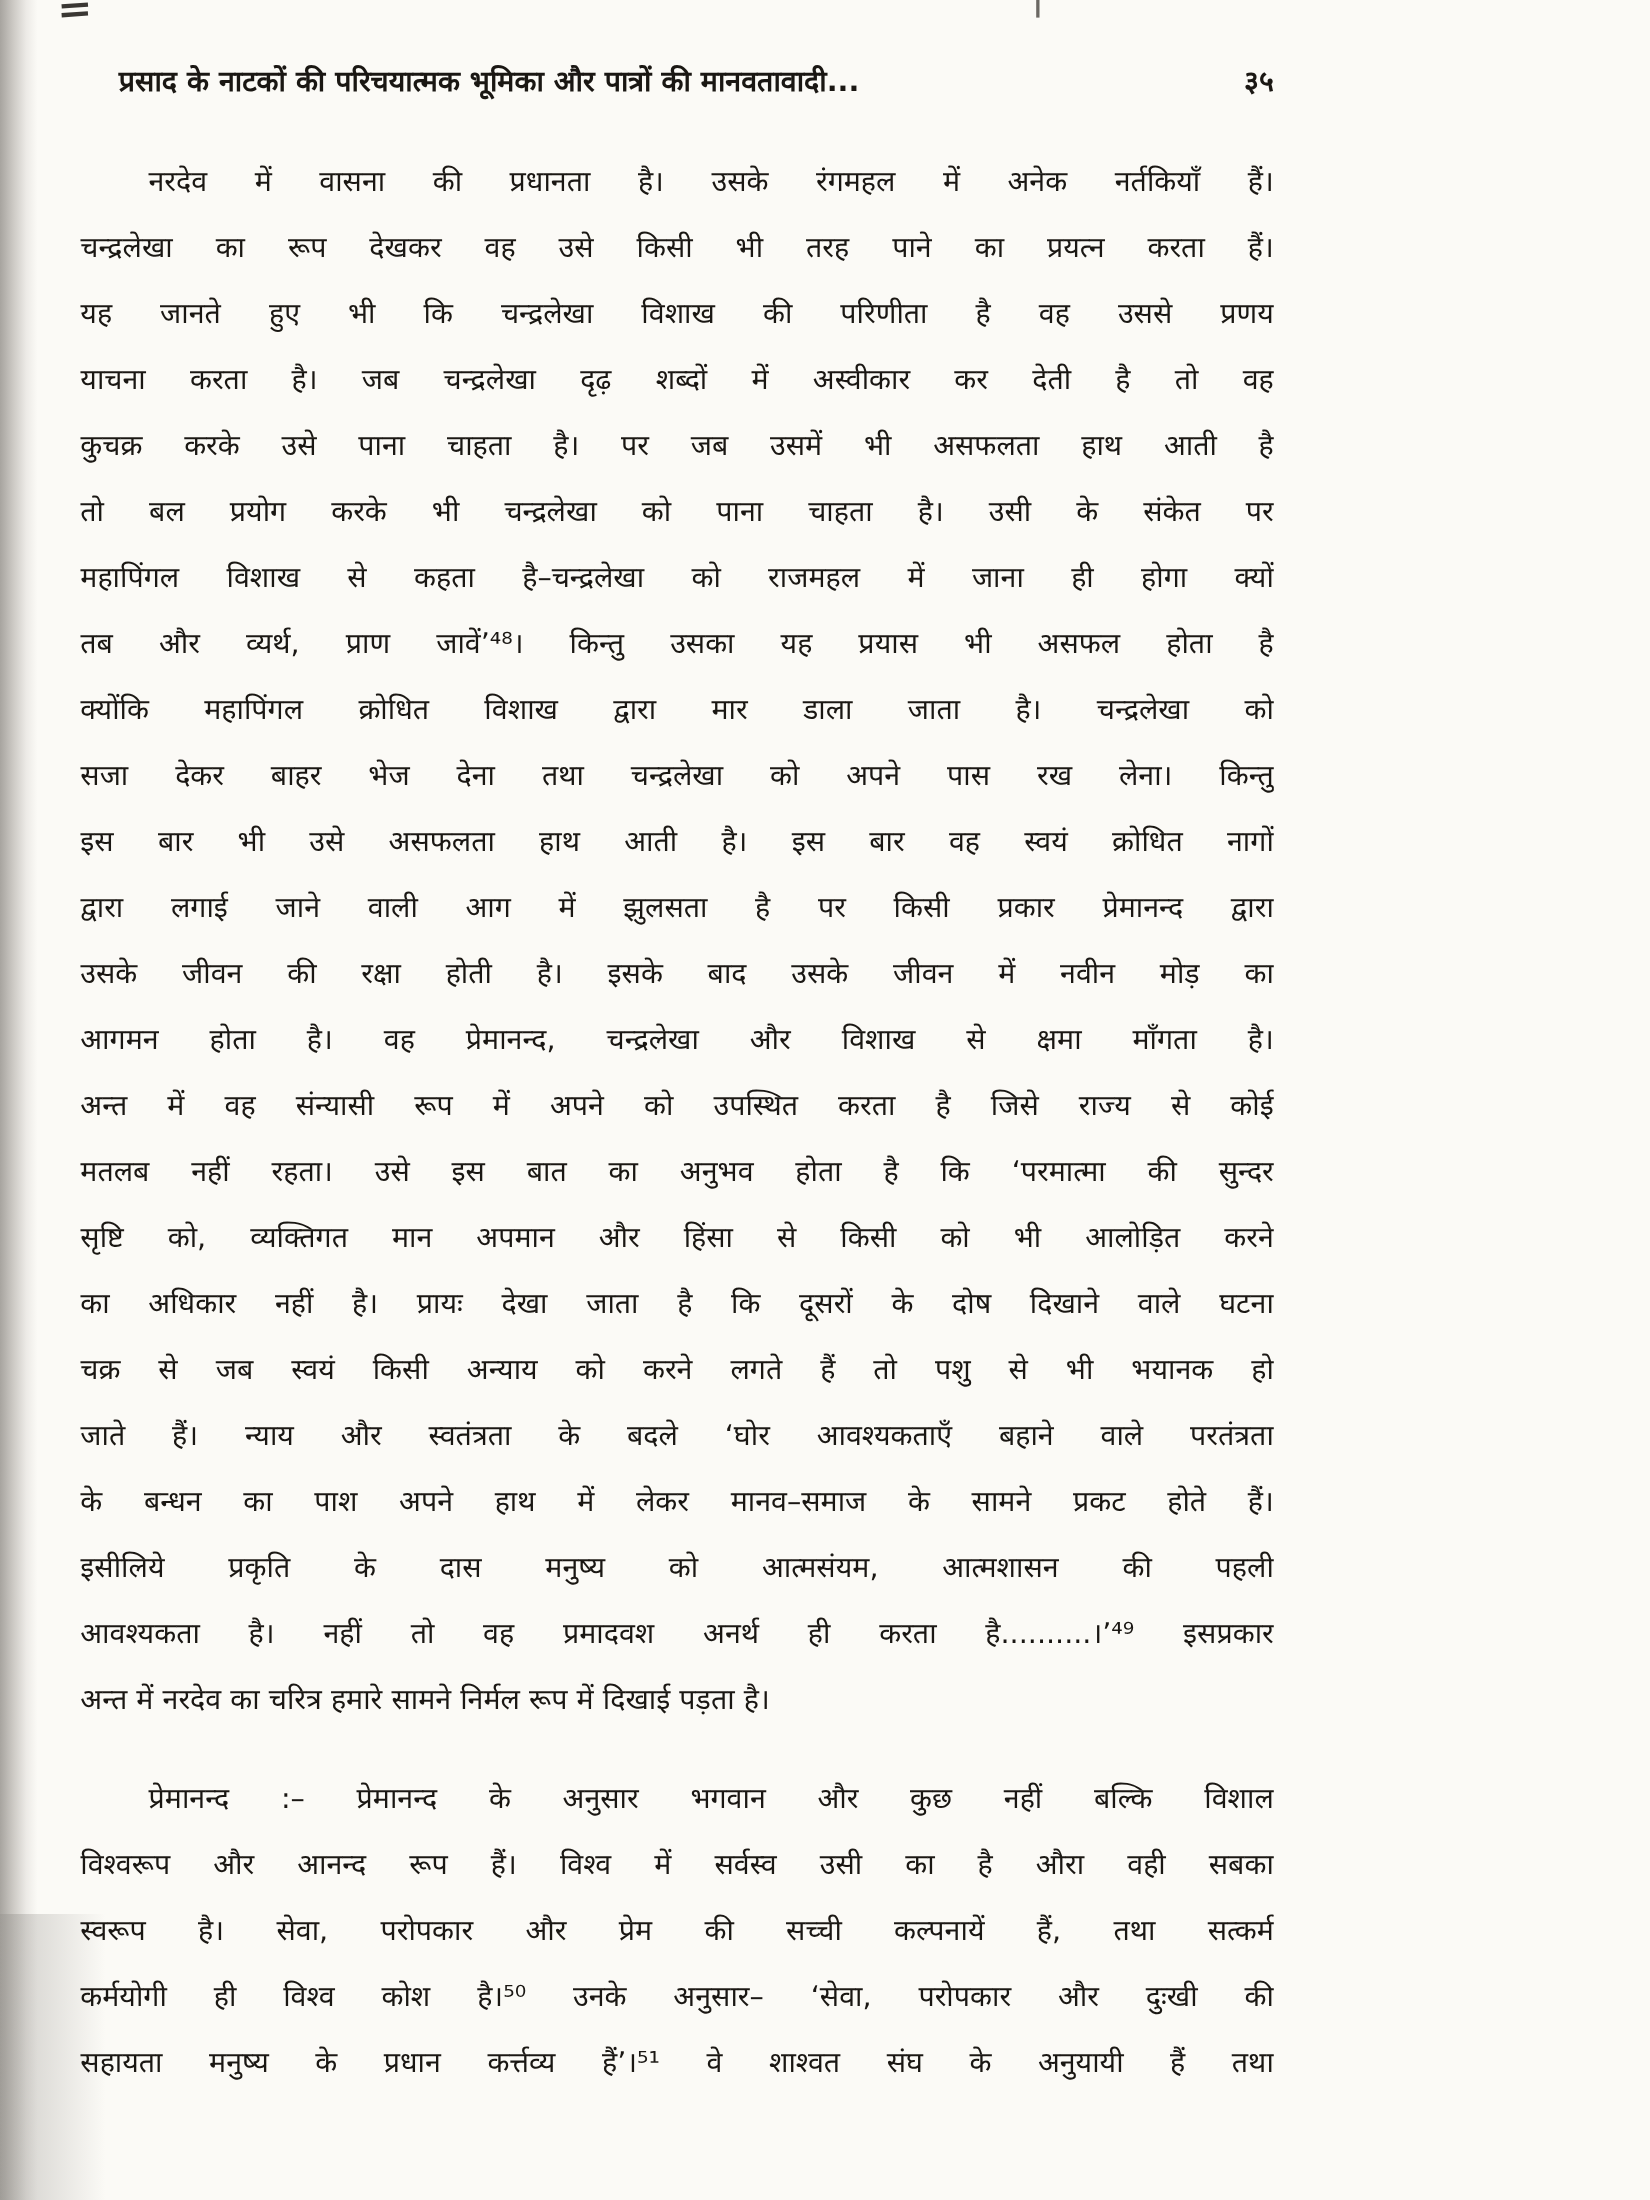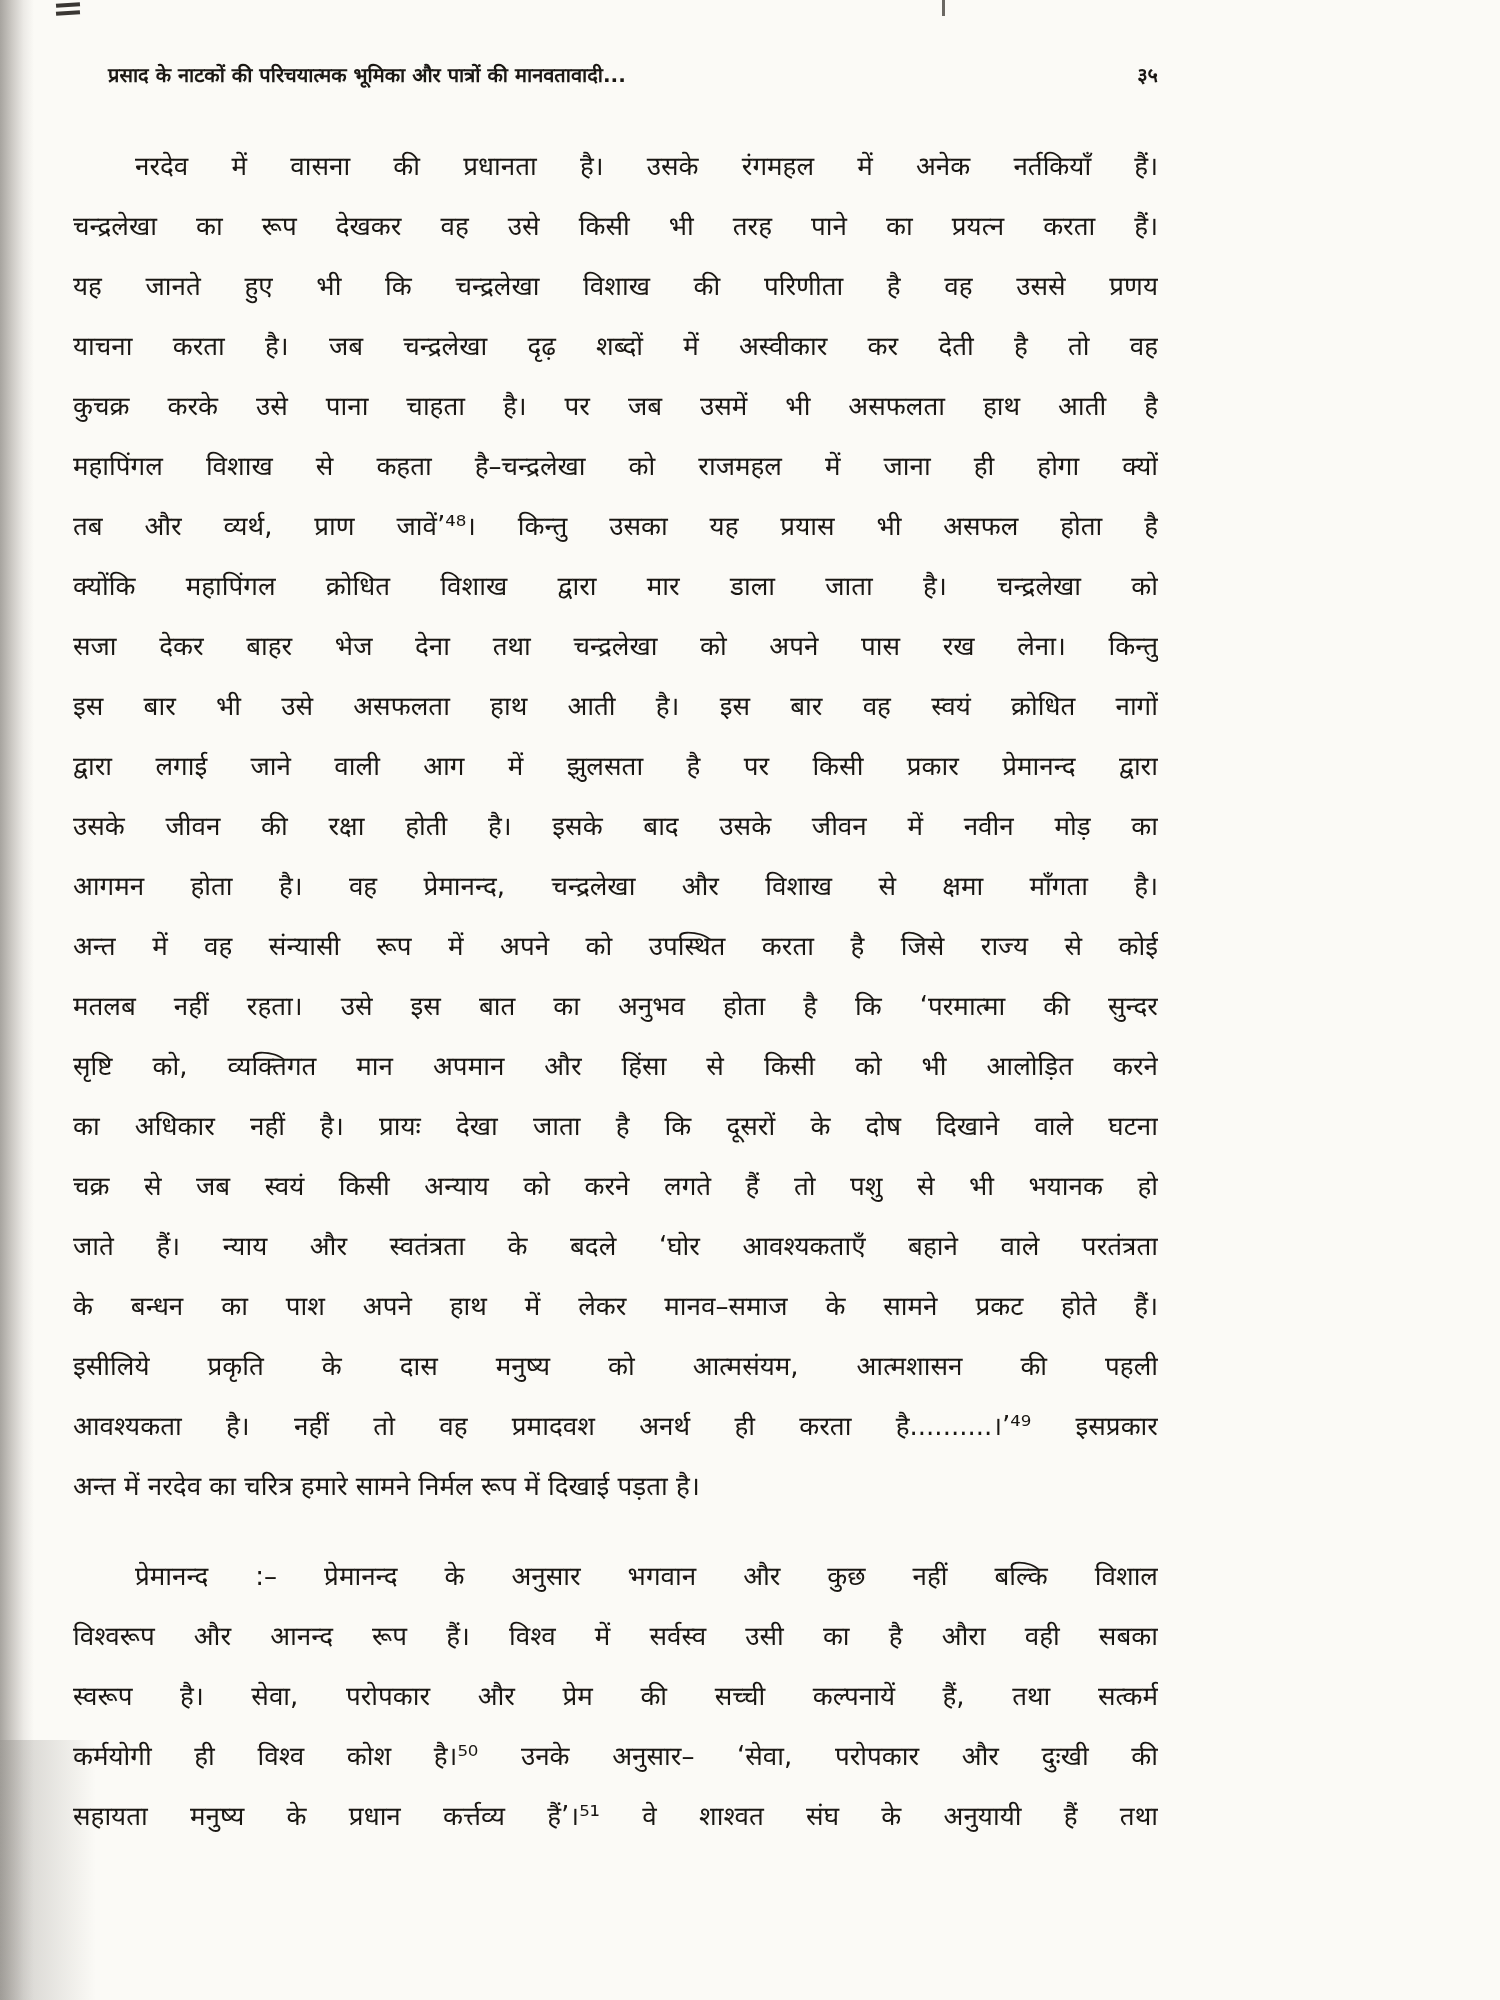--- a/index.html
+++ b/index.html
@@ -29,21 +29,21 @@
   .artifact-bars::after  { top: 9px; transform: rotate(-4deg); }
   .artifact-tick {
     position: absolute; left: 942px; top: 0; width: 3px; height: 16px; background: #6b6863;
   }
   .content {
     position: absolute; left: 46px; top: 50px; width: 1112px;
   }
   .running-head {
     display: flex; justify-content: space-between; align-items: baseline;
     margin-left: 62px;
-    font-weight: bold; font-size: 20px; line-height: 50px;
+    font-weight: bold; font-size: 26px; line-height: 50px;
     white-space: nowrap;
   }
   .para { margin: 0; }
   .para1 { margin-top: 36px; }
   .para2 { margin-top: 30px; }
   .line {
     font-size: 26px; line-height: 60px; height: 60px;
     text-align: justify;
     text-align-last: justify;
     -moz-text-align-last: justify;
@@ -68,20 +68,21 @@
     <span>प्रसाद के नाटकों की परिचयात्मक भूमिका और पात्रों की मानवतावादी...</span>
     <span>३५</span>
   </header>
 
   <section class="para para1">
     <div class="line indent">नरदेव में वासना की प्रधानता है। उसके रंगमहल में अनेक नर्तकियाँ हैं।</div>
     <div class="line">चन्द्रलेखा का रूप देखकर वह उसे किसी भी तरह पाने का प्रयत्न करता हैं।</div>
     <div class="line">यह जानते हुए भी कि चन्द्रलेखा विशाख की परिणीता है वह उससे प्रणय</div>
     <div class="line">याचना करता है। जब चन्द्रलेखा दृढ़ शब्दों में अस्वीकार कर देती है तो वह</div>
     <div class="line">कुचक्र करके उसे पाना चाहता है। पर जब उसमें भी असफलता हाथ आती है</div>
+    <div class="line">तो बल प्रयोग करके भी चन्द्रलेखा को पाना चाहता है। उसी के संकेत पर</div>
     <div class="line">महापिंगल विशाख से कहता है–चन्द्रलेखा को राजमहल में जाना ही होगा क्यों</div>
     <div class="line">तब और व्यर्थ, प्राण जावें’⁴⁸। किन्तु उसका यह प्रयास भी असफल होता है</div>
     <div class="line">क्योंकि महापिंगल क्रोधित विशाख द्वारा मार डाला जाता है। चन्द्रलेखा को</div>
     <div class="line">सजा देकर बाहर भेज देना तथा चन्द्रलेखा को अपने पास रख लेना। किन्तु</div>
     <div class="line">इस बार भी उसे असफलता हाथ आती है। इस बार वह स्वयं क्रोधित नागों</div>
     <div class="line">द्वारा लगाई जाने वाली आग में झुलसता है पर किसी प्रकार प्रेमानन्द द्वारा</div>
     <div class="line">उसके जीवन की रक्षा होती है। इसके बाद उसके जीवन में नवीन मोड़ का</div>
     <div class="line">आगमन होता है। वह प्रेमानन्द, चन्द्रलेखा और विशाख से क्षमा माँगता है।</div>
     <div class="line">अन्त में वह संन्यासी रूप में अपने को उपस्थित करता है जिसे राज्य से कोई</div>
     <div class="line">मतलब नहीं रहता। उसे इस बात का अनुभव होता है कि ‘परमात्मा की सुन्दर</div>

